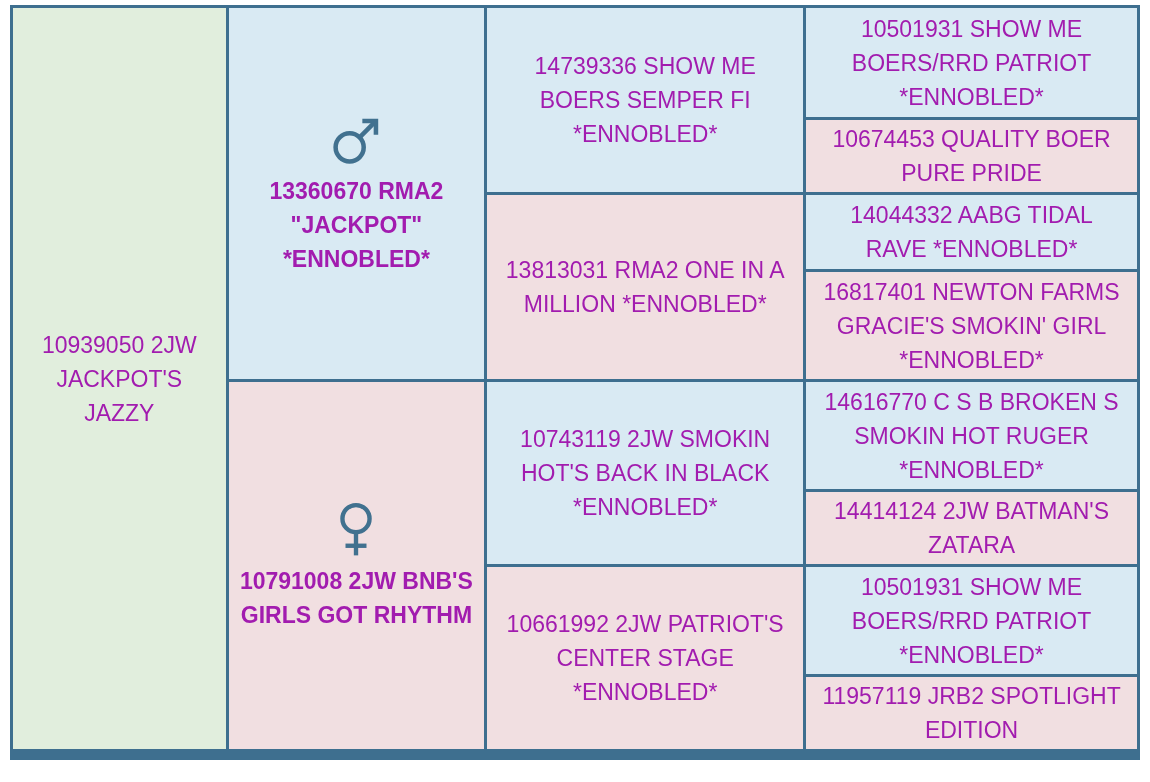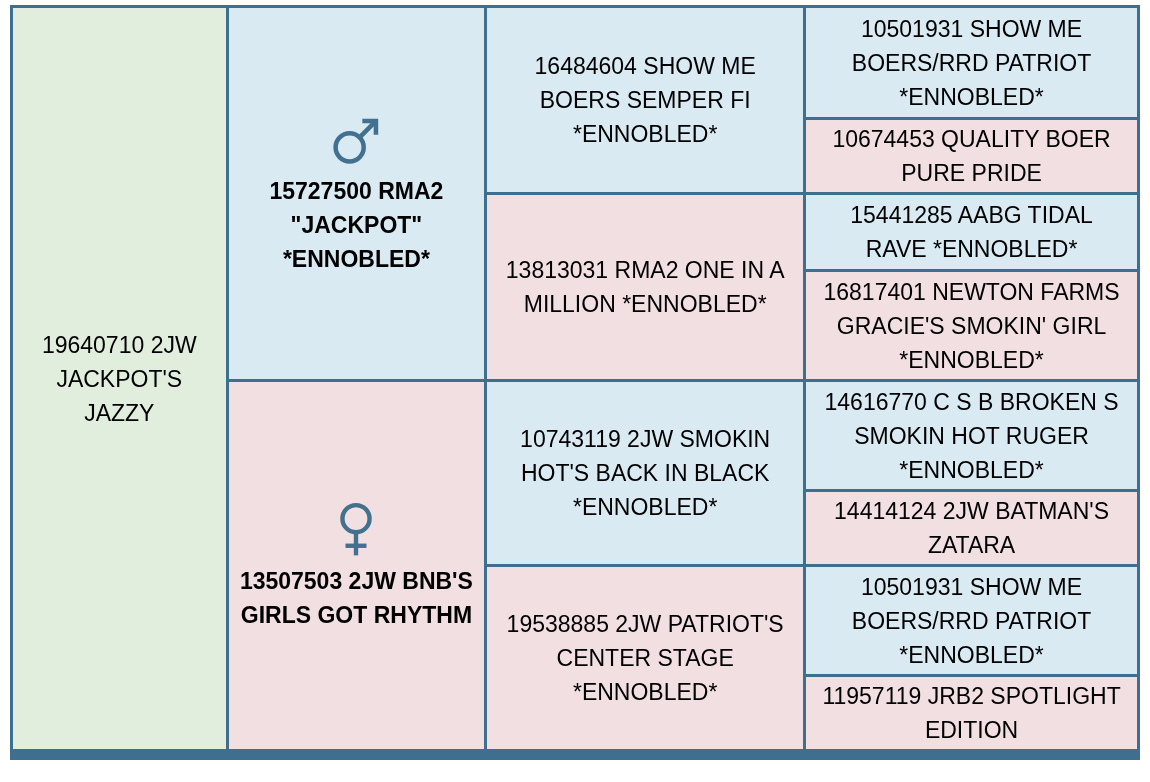--- a/index.html
+++ b/index.html
@@ -19,21 +19,21 @@
     table-layout: fixed;
     width: 1130px;
     border: 3px solid #3e6f8f;
     border-bottom: 11px solid #3e6f8f;
   }
   td {
     border: 3px solid #3e6f8f;
     text-align: center;
     vertical-align: middle;
     padding: 2px 5px;
-    color: #000000;
+    color: #a21caf;
     font-size: 23px;
     line-height: 34px;
     overflow: hidden;
   }
   .label { white-space: pre-line; }
   .c-green { background: #e1eedd; }
   .c-blue  { background: #d9eaf3; }
   .c-pink  { background: #f1dfe1; }
   .parent  { font-weight: bold; }
   .symbol {
@@ -58,38 +58,38 @@
   <table class="pedigree">
     <colgroup>
       <col style="width:215px">
       <col style="width:258px">
       <col style="width:318px">
       <col style="width:333px">
     </colgroup>
     <tbody>
       <tr class="r1">
         <td class="c-green" rowspan="8">
-          <div class="label">19640710 2JW
+          <div class="label">10939050 2JW
 JACKPOT'S
 JAZZY</div>
         </td>
         <td class="c-blue parent" rowspan="4">
           <span class="symbol">
             <svg viewBox="0 0 64 64" width="58" height="58" fill="none" stroke="currentColor" stroke-width="5">
               <circle cx="25" cy="39" r="15.5"></circle>
               <path d="M36 28 L53 11"></path>
               <path d="M39 10 H54 V25"></path>
             </svg>
           </span>
-          <div class="label">15727500 RMA2
+          <div class="label">13360670 RMA2
 "JACKPOT"
 *ENNOBLED*</div>
         </td>
         <td class="c-blue" rowspan="2">
-          <div class="label">16484604 SHOW ME
+          <div class="label">14739336 SHOW ME
 BOERS SEMPER FI
 *ENNOBLED*</div>
         </td>
         <td class="c-blue">
           <div class="label">10501931 SHOW ME
 BOERS/RRD PATRIOT
 *ENNOBLED*</div>
         </td>
       </tr>
       <tr class="r2">
@@ -97,41 +97,41 @@
           <div class="label">10674453 QUALITY BOER
 PURE PRIDE</div>
         </td>
       </tr>
       <tr class="r3">
         <td class="c-pink" rowspan="2">
           <div class="label">13813031 RMA2 ONE IN A
 MILLION *ENNOBLED*</div>
         </td>
         <td class="c-blue">
-          <div class="label">15441285 AABG TIDAL
+          <div class="label">14044332 AABG TIDAL
 RAVE *ENNOBLED*</div>
         </td>
       </tr>
       <tr class="r4">
         <td class="c-pink">
           <div class="label">16817401 NEWTON FARMS
 GRACIE'S SMOKIN' GIRL
 *ENNOBLED*</div>
         </td>
       </tr>
       <tr class="r5">
         <td class="c-pink parent" rowspan="4">
           <span class="symbol">
             <svg viewBox="0 0 64 64" width="56" height="60" fill="none" stroke="currentColor" stroke-width="5">
               <circle cx="32" cy="19" r="15.5"></circle>
               <path d="M32 35 V61"></path>
               <path d="M20 50 H44"></path>
             </svg>
           </span>
-          <div class="label">13507503 2JW BNB'S
+          <div class="label">10791008 2JW BNB'S
 GIRLS GOT RHYTHM</div>
         </td>
         <td class="c-blue" rowspan="2">
           <div class="label">10743119 2JW SMOKIN
 HOT'S BACK IN BLACK
 *ENNOBLED*</div>
         </td>
         <td class="c-blue">
           <div class="label">14616770 C S B BROKEN S
 SMOKIN HOT RUGER
@@ -139,21 +139,21 @@
         </td>
       </tr>
       <tr class="r6">
         <td class="c-pink">
           <div class="label">14414124 2JW BATMAN'S
 ZATARA</div>
         </td>
       </tr>
       <tr class="r7">
         <td class="c-pink" rowspan="2">
-          <div class="label">19538885 2JW PATRIOT'S
+          <div class="label">10661992 2JW PATRIOT'S
 CENTER STAGE
 *ENNOBLED*</div>
         </td>
         <td class="c-blue">
           <div class="label">10501931 SHOW ME
 BOERS/RRD PATRIOT
 *ENNOBLED*</div>
         </td>
       </tr>
       <tr class="r8">

